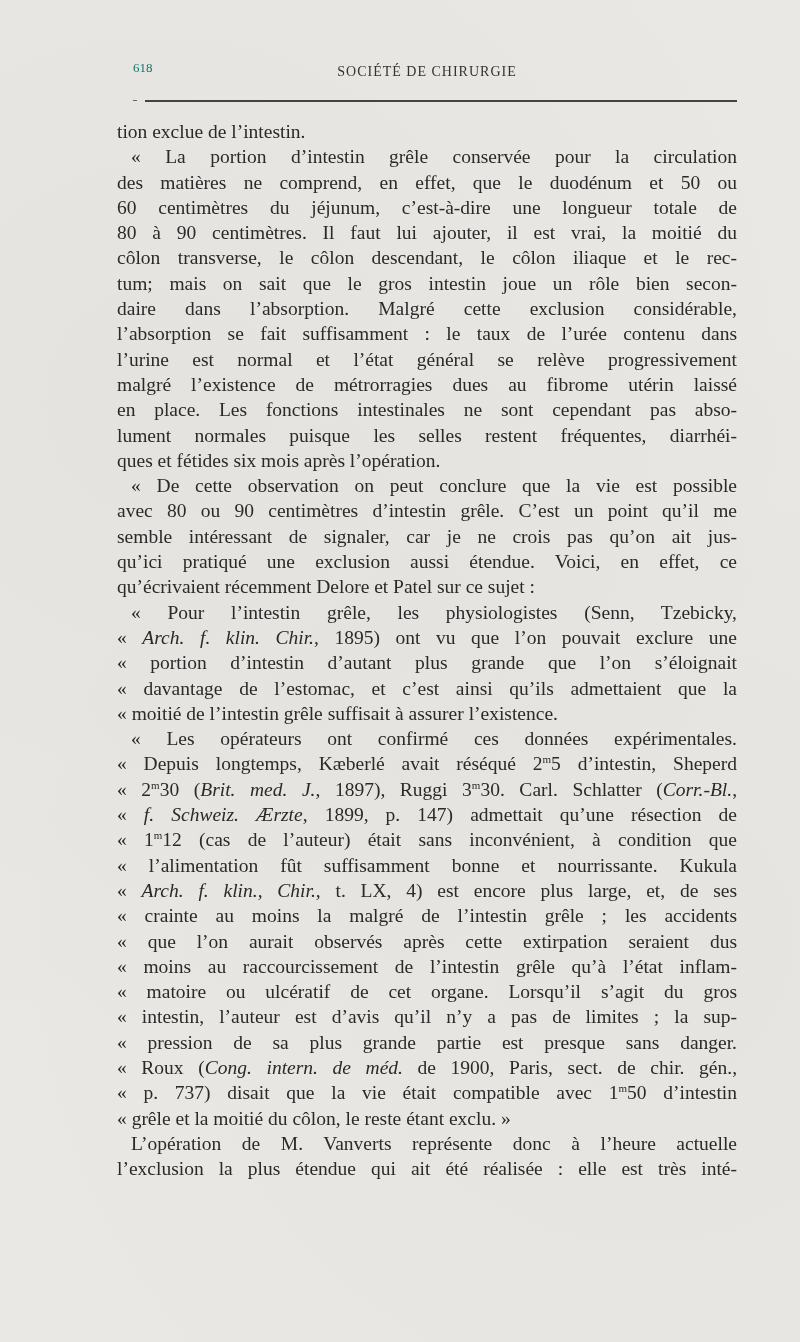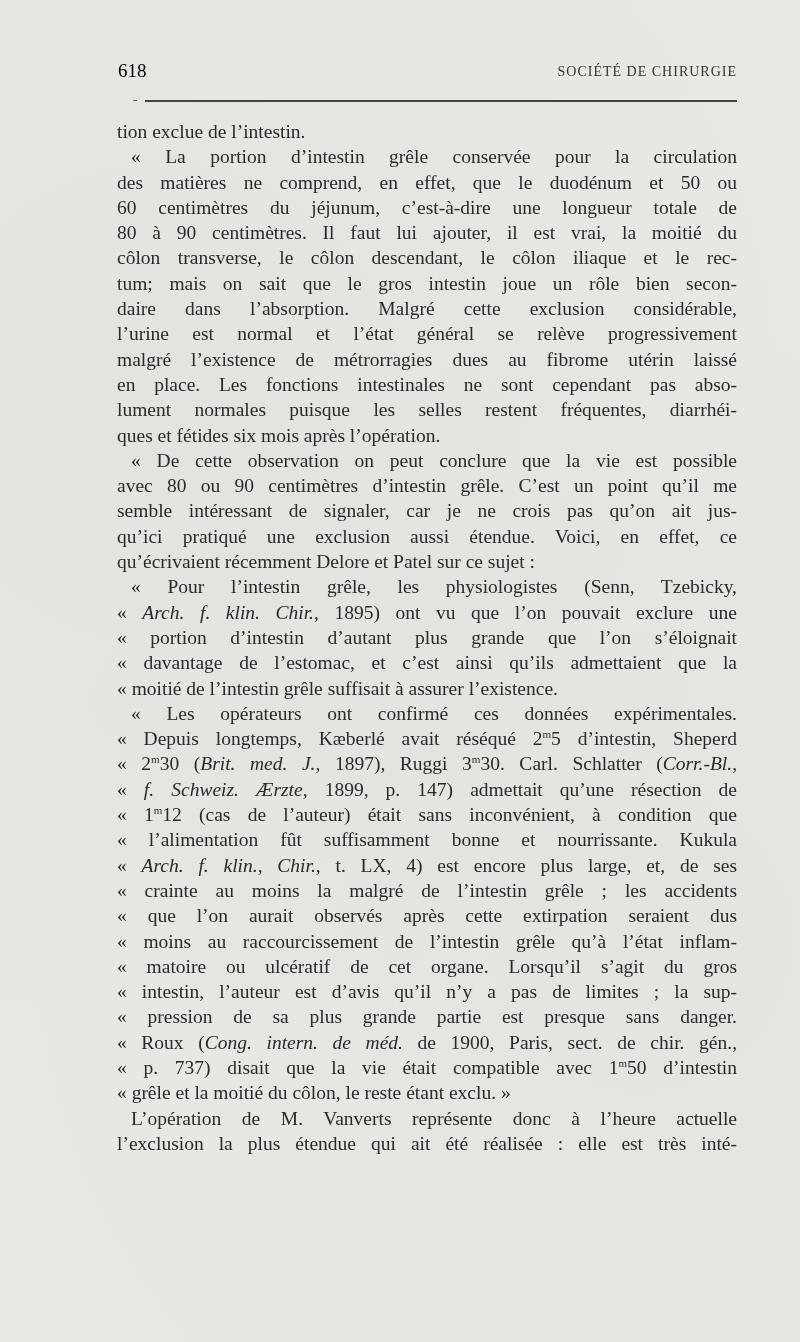--- a/index.html
+++ b/index.html
@@ -23,31 +23,31 @@
     }
     .header {
       position: absolute;
       top: 60px;
       left: 0;
       width: 620px;
       height: 26px;
     }
     .page-number {
       position: absolute;
-      left: 1px;
+      left: 16px;
       top: 0;
-      font-size: 19px;
-      color: #000000;
+      font-size: 13px;
+      color: #0f766e;
     }
     .running-title {
       position: absolute;
       left: 0;
       width: 620px;
       top: 4px;
-      text-align: right;
+      text-align: center;
       font-size: 14px;
       letter-spacing: 1px;
       color: #333;
     }
     .rule {
       position: absolute;
       top: 100px;
       left: 28px;
       width: 592px;
       height: 0;
@@ -92,20 +92,21 @@
   <div class="rule"></div>
   <div class="body" id="body-text">
       <div class="line last">tion exclue de l’intestin.</div>
       <div class="line indent">« La portion d’intestin grêle conservée pour la circulation</div>
       <div class="line">des matières ne comprend, en effet, que le duodénum et 50 ou</div>
       <div class="line">60 centimètres du jéjunum, c’est-à-dire une longueur totale de</div>
       <div class="line">80 à 90 centimètres. Il faut lui ajouter, il est vrai, la moitié du</div>
       <div class="line">côlon transverse, le côlon descendant, le côlon iliaque et le rec-</div>
       <div class="line">tum; mais on sait que le gros intestin joue un rôle bien secon-</div>
       <div class="line">daire dans l’absorption. Malgré cette exclusion considérable,</div>
+      <div class="line">l’absorption se fait suffisamment : le taux de l’urée contenu dans</div>
       <div class="line">l’urine est normal et l’état général se relève progressivement</div>
       <div class="line">malgré l’existence de métrorragies dues au fibrome utérin laissé</div>
       <div class="line">en place. Les fonctions intestinales ne sont cependant pas abso-</div>
       <div class="line">lument normales puisque les selles restent fréquentes, diarrhéi-</div>
       <div class="line last">ques et fétides six mois après l’opération.</div>
       <div class="line indent">« De cette observation on peut conclure que la vie est possible</div>
       <div class="line">avec 80 ou 90 centimètres d’intestin grêle. C’est un point qu’il me</div>
       <div class="line">semble intéressant de signaler, car je ne crois pas qu’on ait jus-</div>
       <div class="line">qu’ici pratiqué une exclusion aussi étendue. Voici, en effet, ce</div>
       <div class="line last">qu’écrivaient récemment Delore et Patel sur ce sujet :</div>

